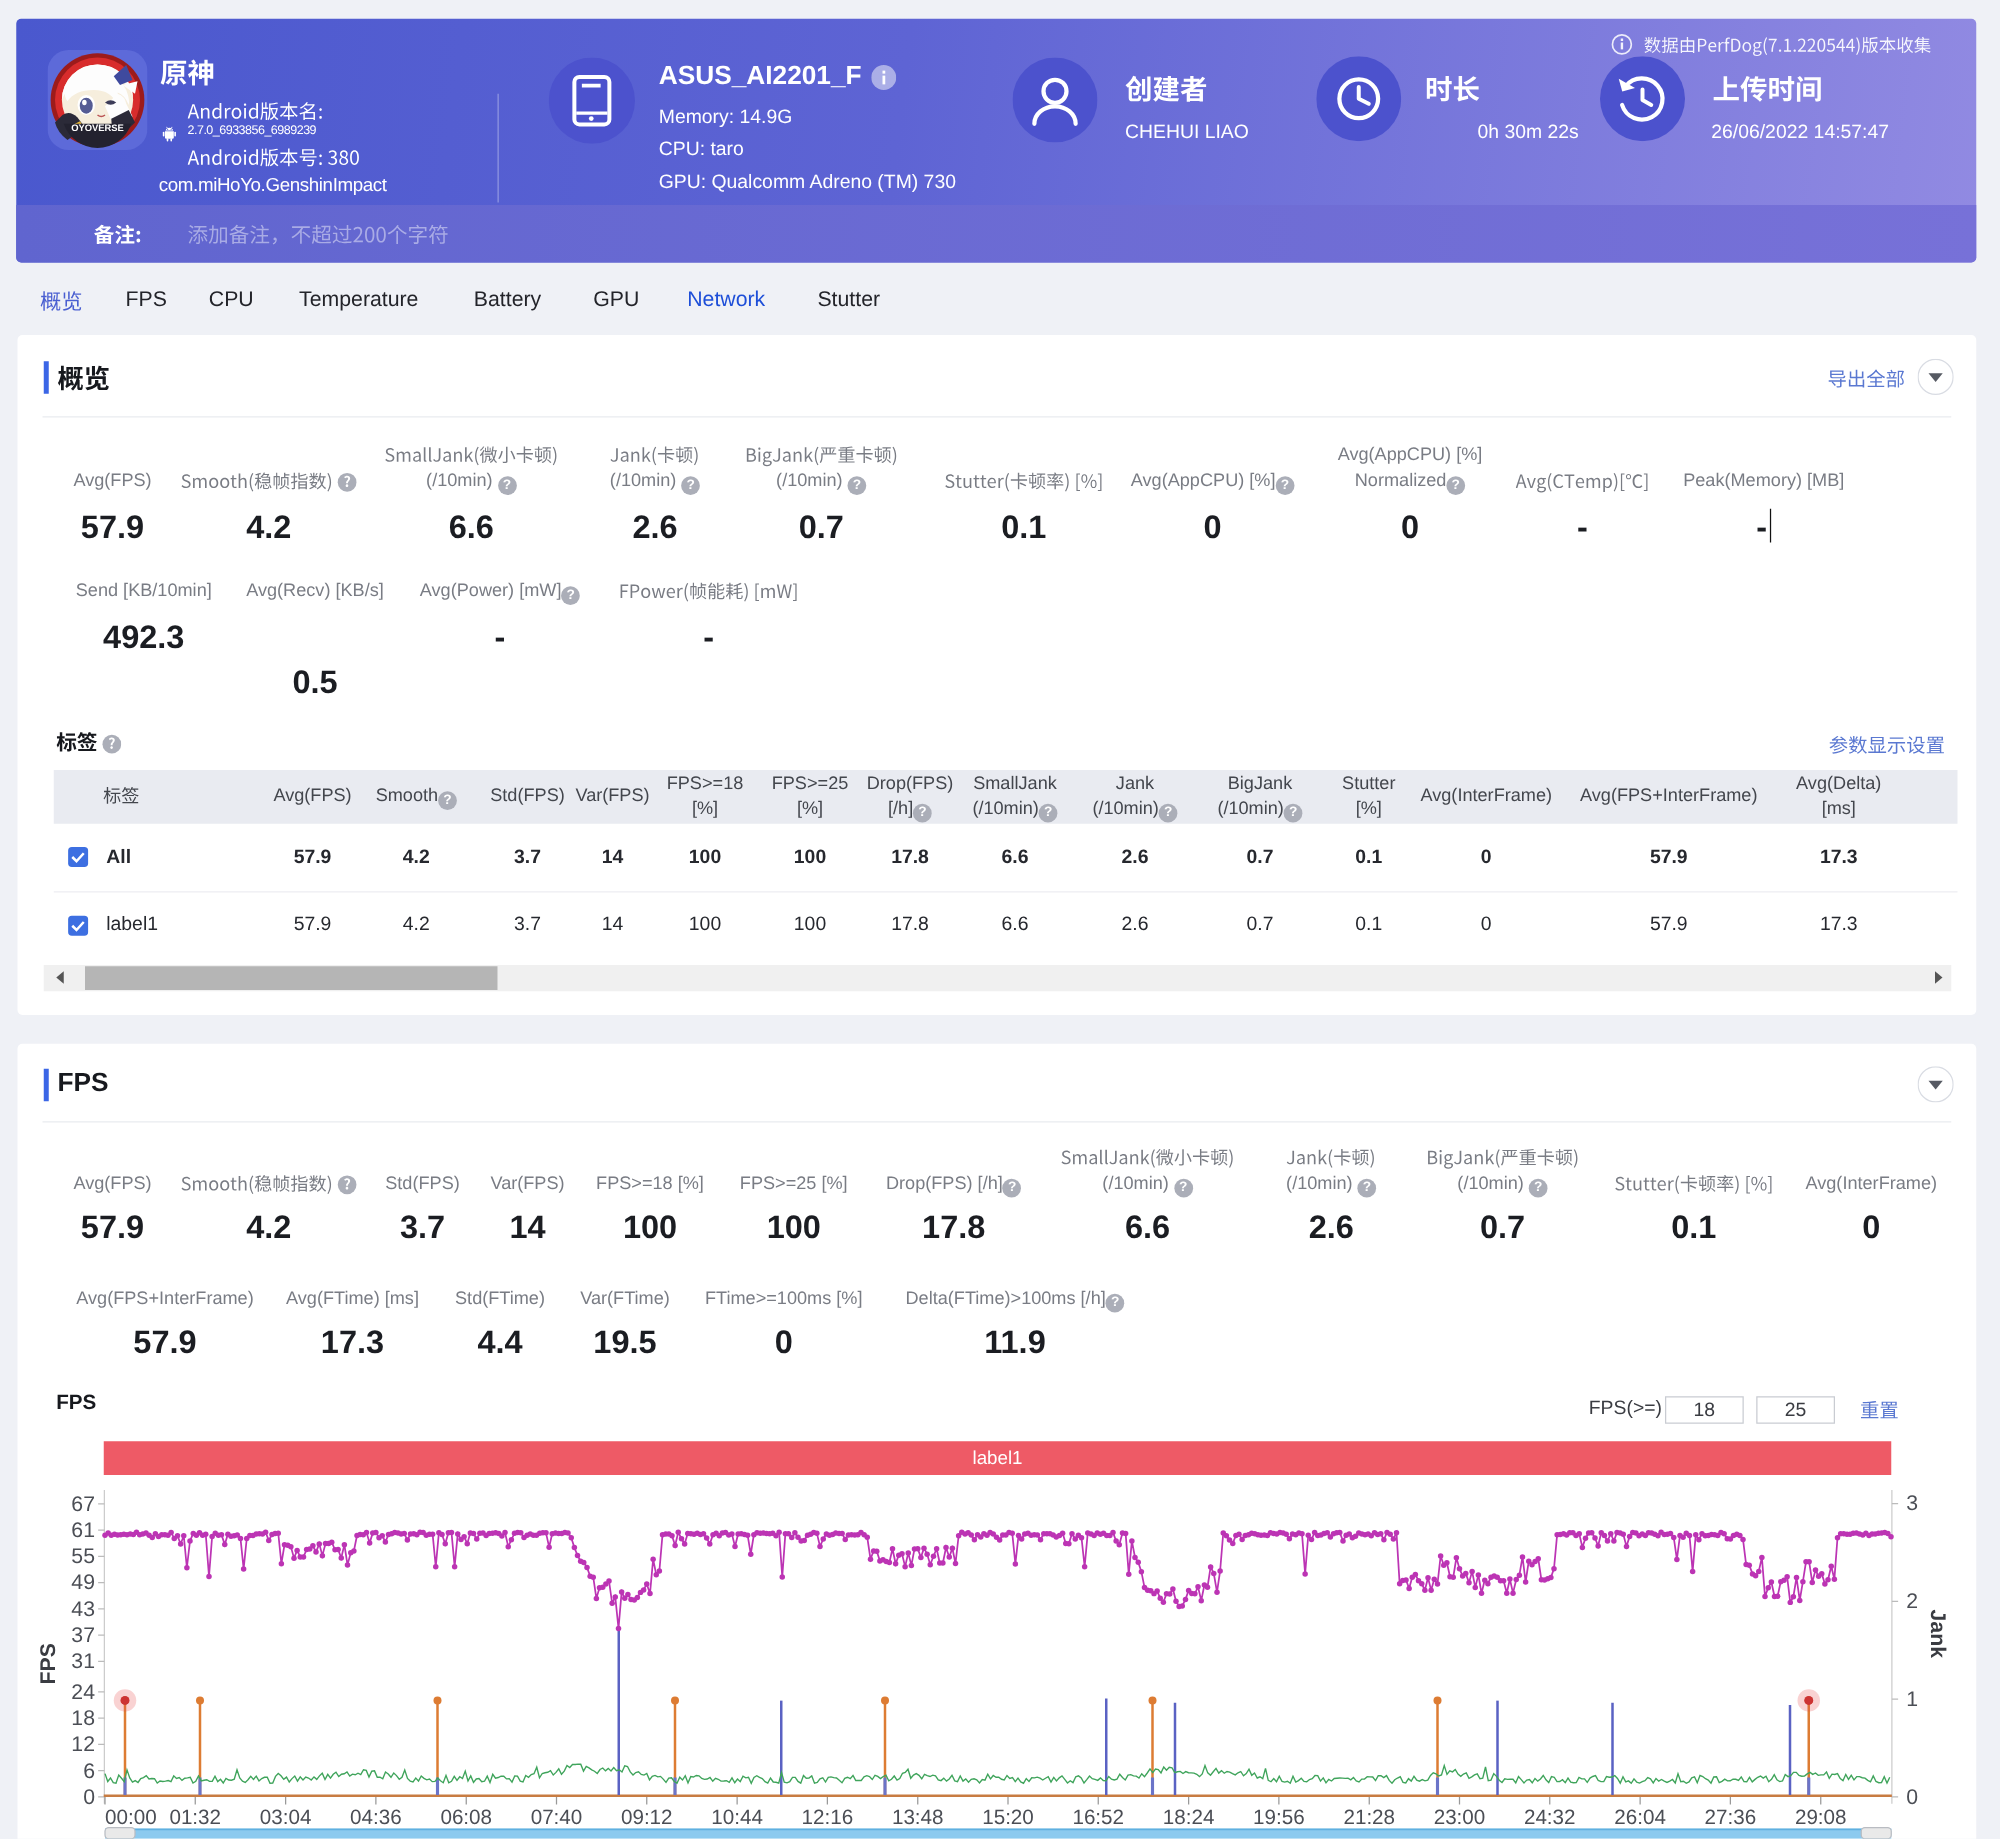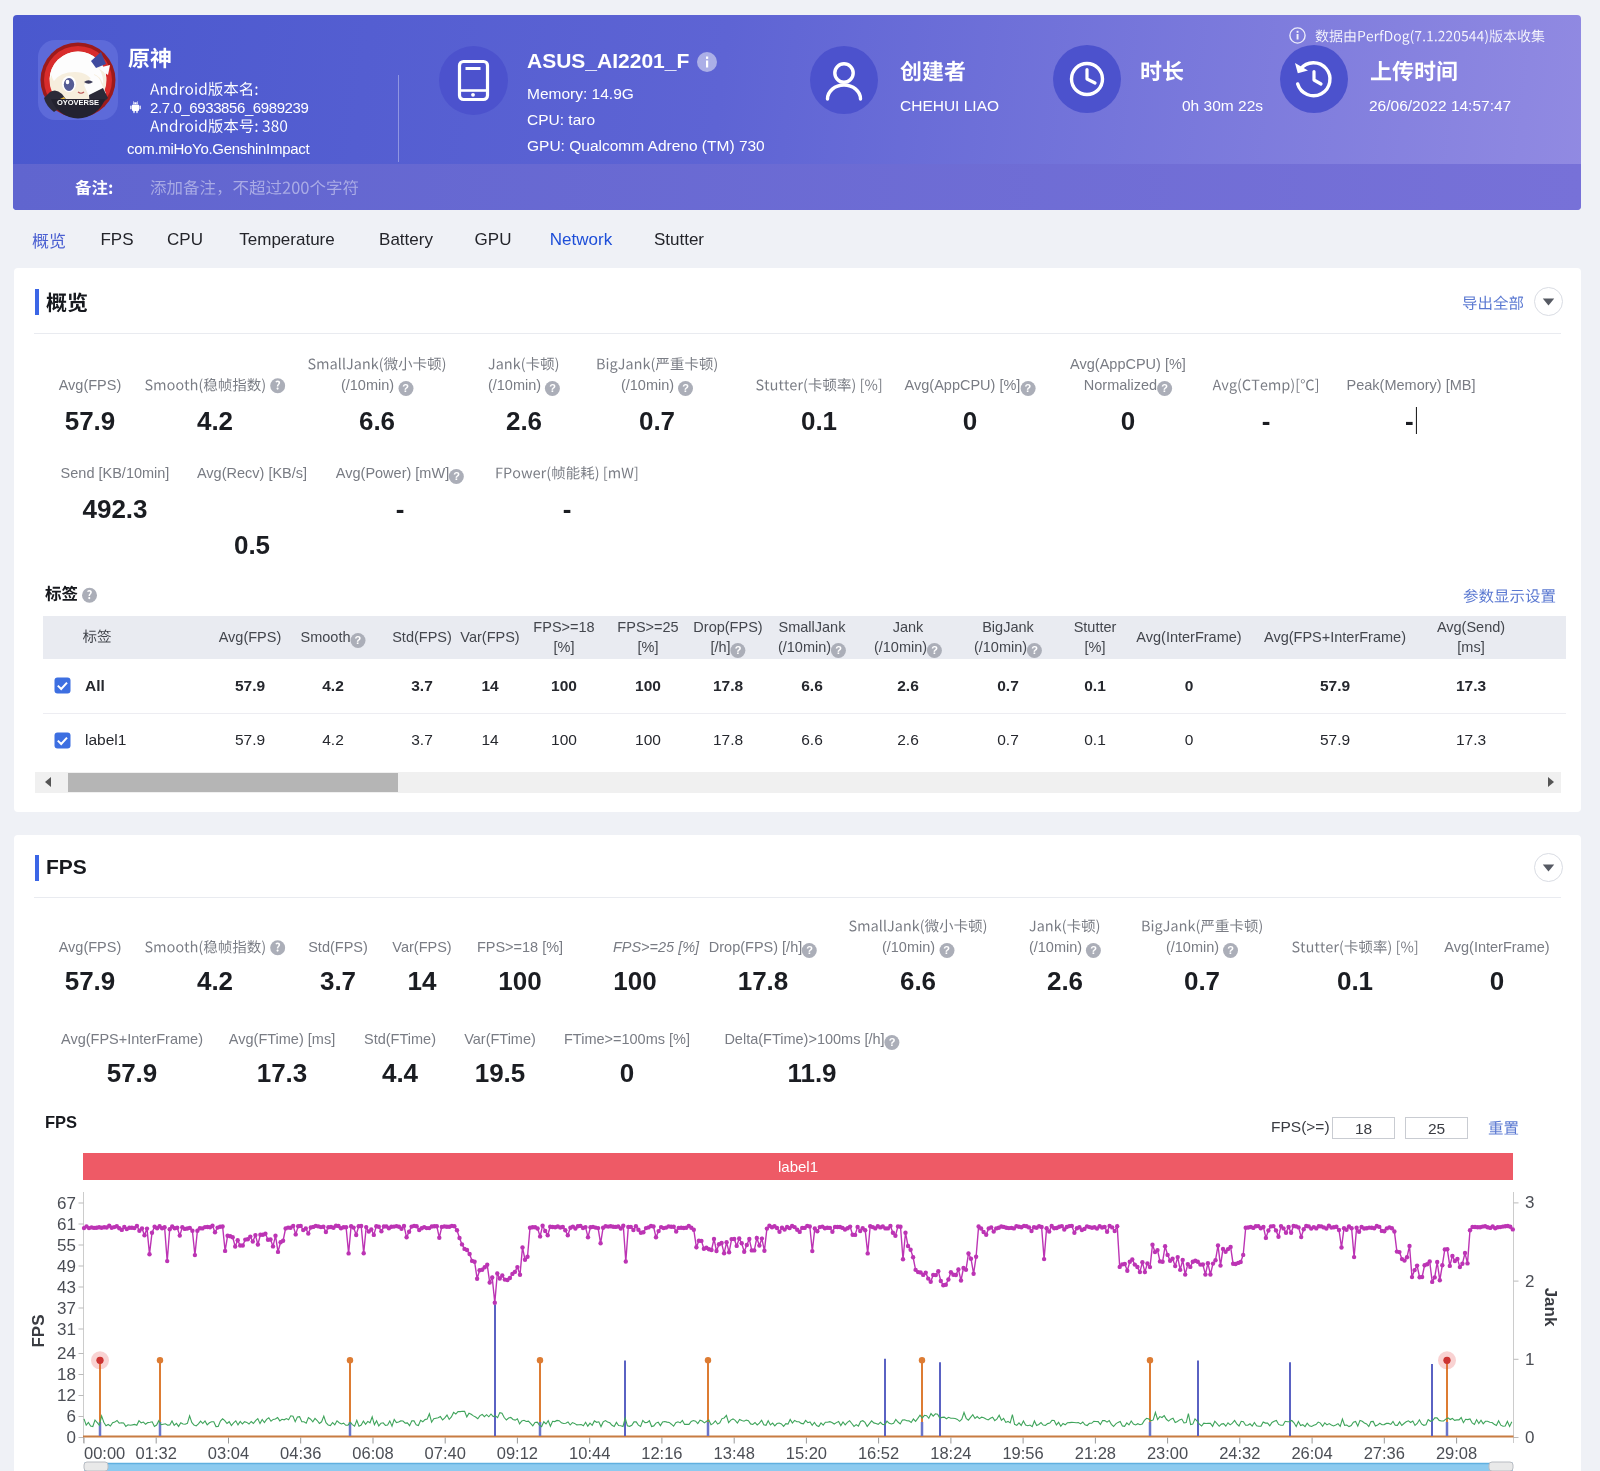--- a/index.html
+++ b/index.html
@@ -49,21 +49,21 @@
 </svg>
 <svg class="abs" style="left:114px;top:84px" width="17" height="17" viewBox="0 0 24 24" fill="#fff">
 <path d="M7 8.5h10v7a1.5 1.5 0 0 1-1.5 1.5h-7A1.5 1.5 0 0 1 7 15.5zM7.7 7.7a4.5 4.5 0 0 1 8.6 0zM9.3 5.2 8.4 3.8l.8-.5.9 1.5zM14.7 5.2l.9-1.4-.8-.5-.9 1.5z"></path>
 <circle cx="10" cy="6.3" r=".7" fill="#5d68d6"></circle>
         <circle cx="14" cy="6.3" r=".7" fill="#5d68d6"></circle>
 <rect x="4.6" y="9" width="1.8" height="5.5" rx=".9"></rect>
         <rect x="17.6" y="9" width="1.8" height="5.5" rx=".9"></rect>
 <rect x="9" y="16.5" width="1.8" height="3.6" rx=".9"></rect>
         <rect x="13.2" y="16.5" width="1.8" height="3.6" rx=".9"></rect>
 </svg>
-<div class="abs w15" style="left:137px;top:84px;font-size:15px;letter-spacing:-0.4px;">2.7.0_6933856_6989239</div>
+<div class="abs w15" style="left:137px;top:84px;font-size:10px;letter-spacing:-0.4px;">2.7.0_6933856_6989239</div>
 <div class="abs w15" style="left:114px;top:125px;font-size:15px;letter-spacing:-0.3px;">com.miHoYo.GenshinImpact</div>
 <div class="abs" style="left:385px;top:60px;width:1px;height:87px;background:rgba(255,255,255,.35);"></div>
 <svg class="abs" style="left:426px;top:31px" width="69" height="69">
 <circle cx="34.5" cy="34.5" r="34.5" fill="#4c52cd"></circle>
 <rect x="20.5" y="15.5" width="28" height="38" rx="4" fill="none" stroke="#fff" stroke-width="3.2"></rect>
 <line x1="26.5" y1="22.5" x2="41.5" y2="22.5" stroke="#fff" stroke-width="3"></line>
 <line x1="22" y1="44.5" x2="47" y2="44.5" stroke="#fff" stroke-width="2.6"></line>
 <circle cx="34" cy="48.8" r="1.9" fill="#fff"></circle>
 </svg>
 <div class="abs wt" style="left:514px;top:34px;font-size:21px;font-weight:bold;">ASUS_AI2201_F</div>
@@ -354,21 +354,21 @@
         <div>Stutter</div>
         <div>[%]</div>
       </div>
 <div class="abs cc hc" style="left:1175px;top:359px;">
         <div>Avg(InterFrame)</div>
       </div>
 <div class="abs cc hc" style="left:1321px;top:359px;">
         <div>Avg(FPS+InterFrame)</div>
       </div>
 <div class="abs cc hc" style="left:1457px;top:349px;">
-        <div>Avg(Send)</div>
+        <div>Avg(Delta)</div>
         <div>[ms]</div>
       </div>
 <svg class="abs" style="left:39.5px;top:409px" width="17" height="17">
 <rect x="0.5" y="0.5" width="16" height="16" rx="3" fill="#3d6fe1"></rect>
 <polyline points="3.8,8.6 7.2,12 13,5.6" fill="none" stroke="#fff" stroke-width="2"></polyline>
 </svg>
 <div class="abs cell" style="left:71px;top:409px;font-weight:bold;">All</div>
 <div class="abs cc cell" style="left:236px;top:409px;font-weight:bold;">57.9</div>
 <div class="abs cc cell" style="left:319px;top:409px;font-weight:bold;">4.2</div>
 <div class="abs cc cell" style="left:408px;top:409px;font-weight:bold;">3.7</div>
@@ -448,21 +448,21 @@
       </div>
 <div class="abs cc val" style="left:324px;top:131px;">3.7</div>
 <div class="abs cc lbl" style="left:408px;top:102px;">
         <div>Var(FPS)</div>
       </div>
 <div class="abs cc val" style="left:408px;top:131px;">14</div>
 <div class="abs cc lbl" style="left:506px;top:102px;">
         <div>FPS&gt;=18 [%]</div>
       </div>
 <div class="abs cc val" style="left:506px;top:131px;">100</div>
-<div class="abs cc lbl" style="left:642px;top:102px;font-style:italic;">
+<div class="abs cc lbl" style="left:621px;top:102px;">
         <div>FPS&gt;=25 [%]</div>
       </div>
 <div class="abs cc val" style="left:621px;top:131px;">100</div>
 <div class="abs cc lbl" style="left:749px;top:102px;">
         <div>Drop(FPS) [/h]<span class="qm">?</span></div>
       </div>
 <div class="abs cc val" style="left:749px;top:131px;">17.8</div>
 <div class="abs cc lbl" style="left:904px;top:81px;">
         <div>
           <div style="width:139px;margin:0 auto;">

